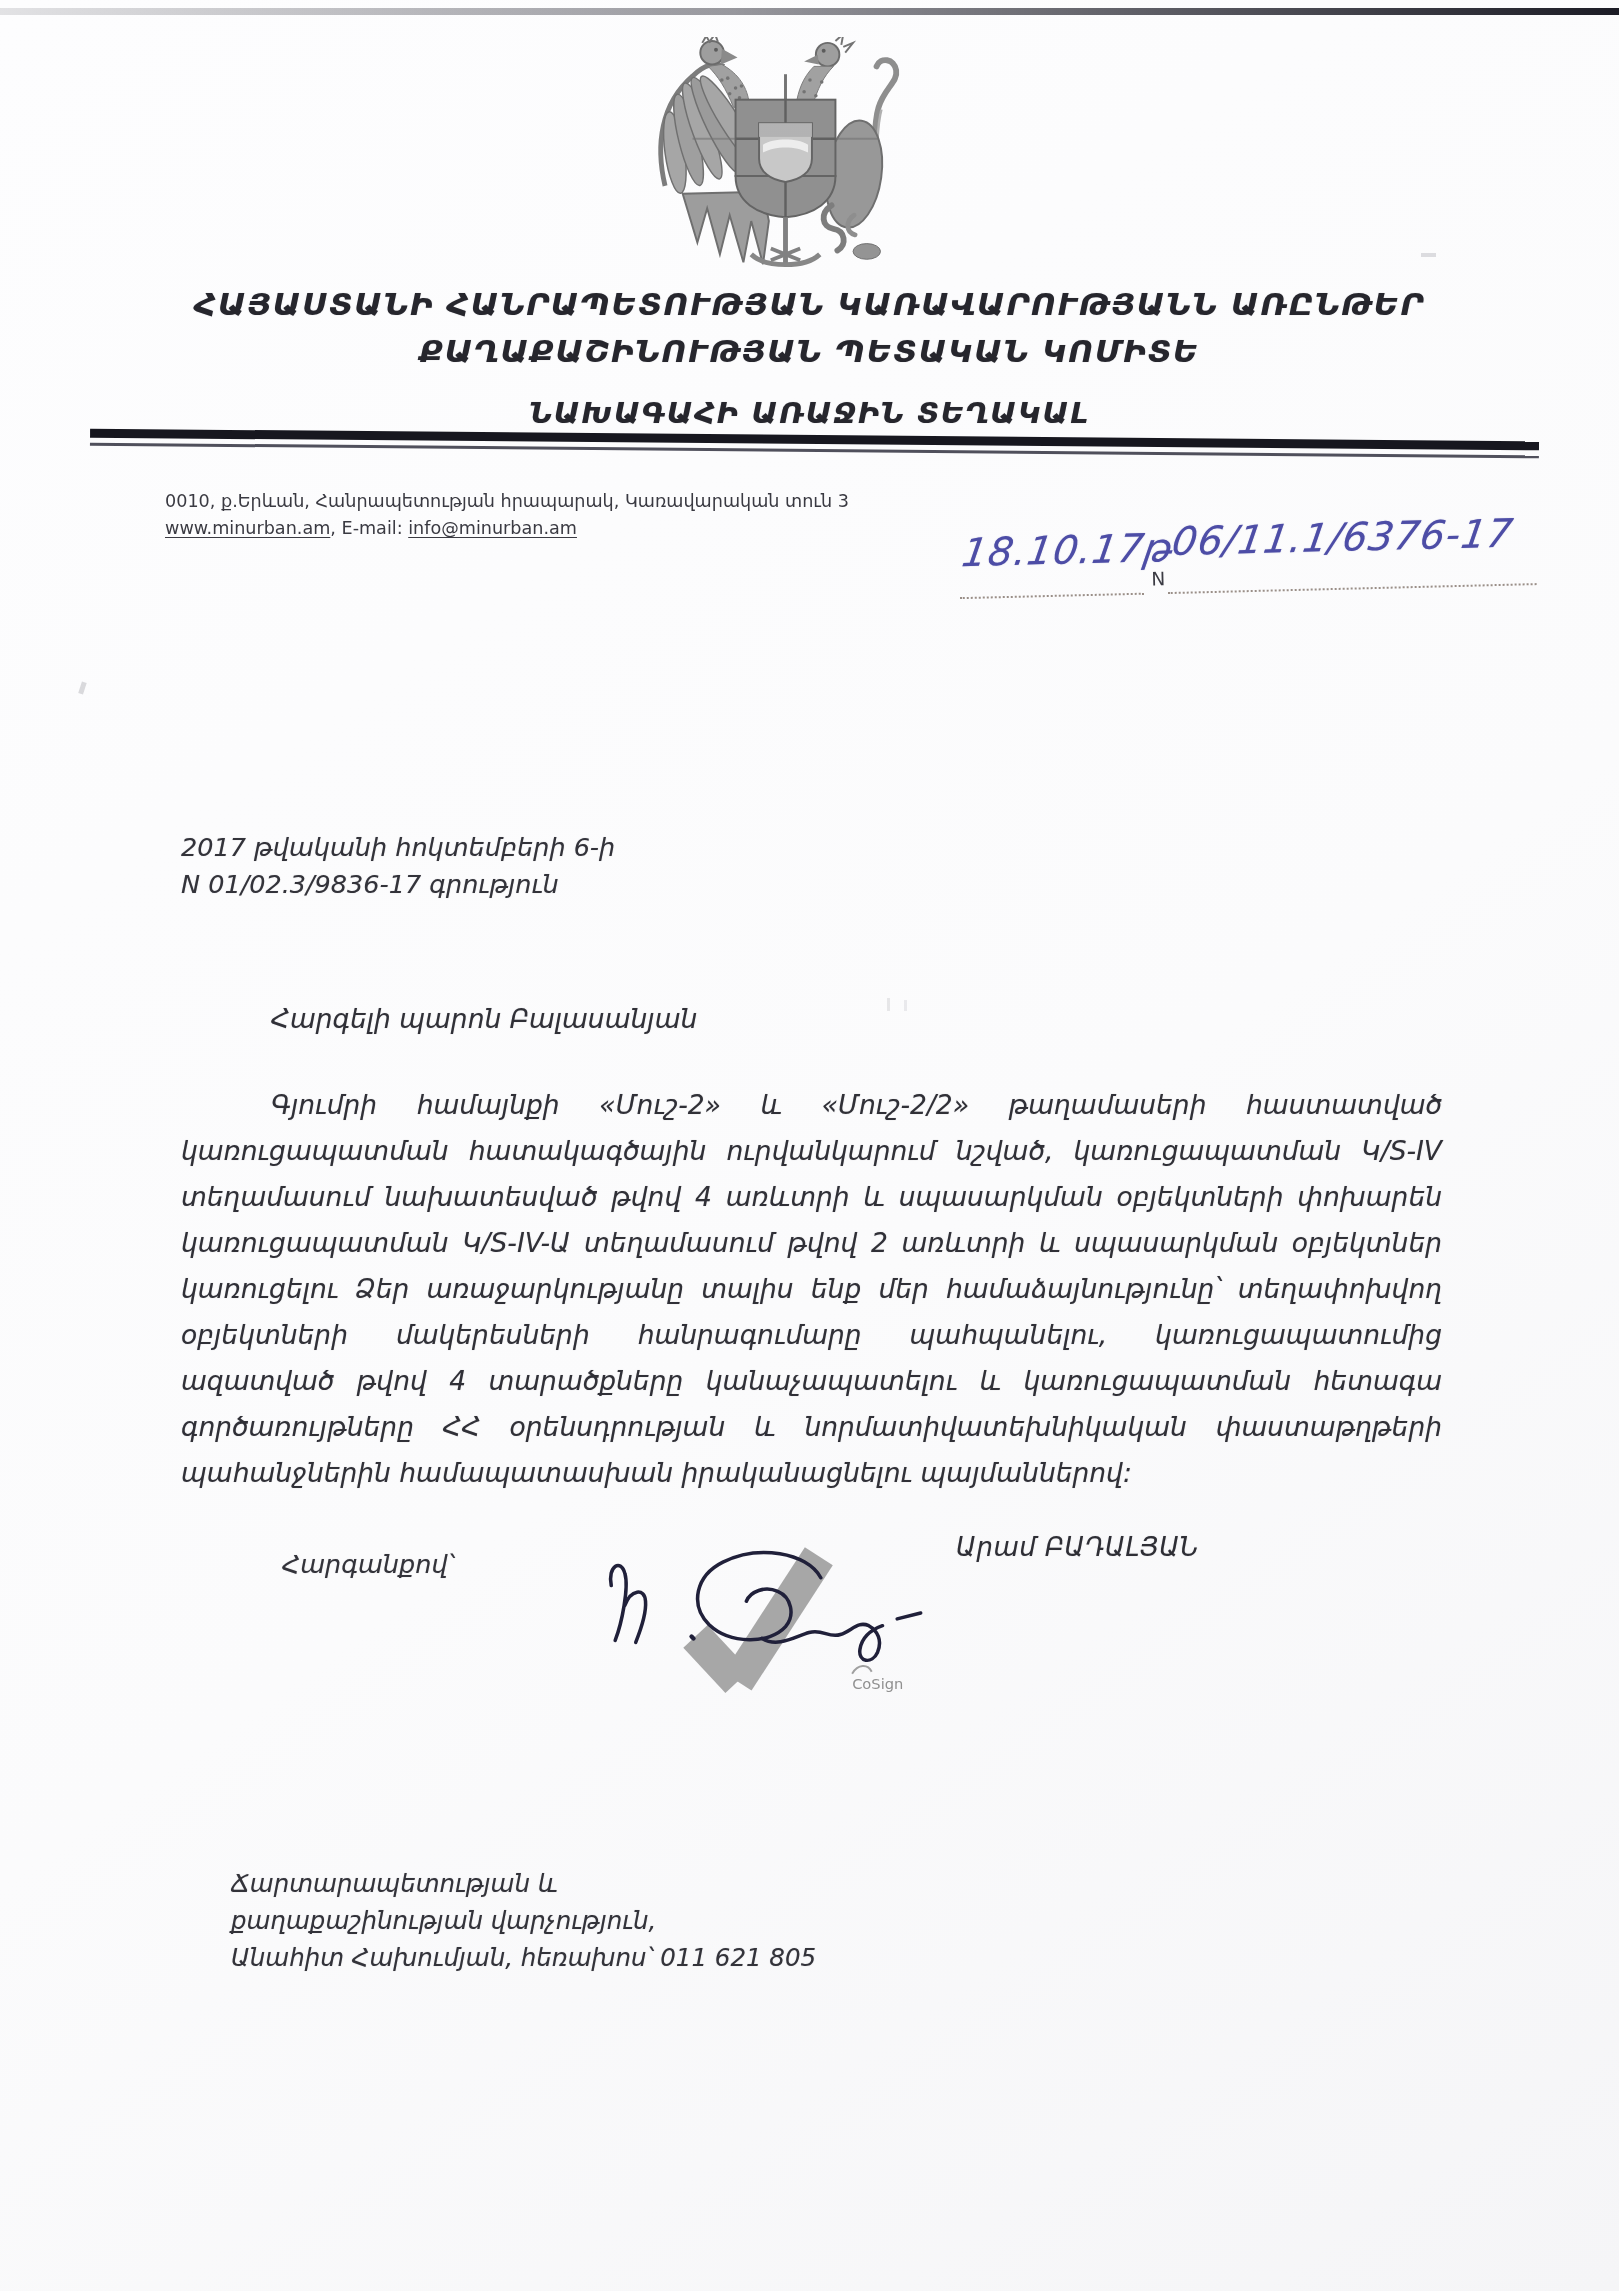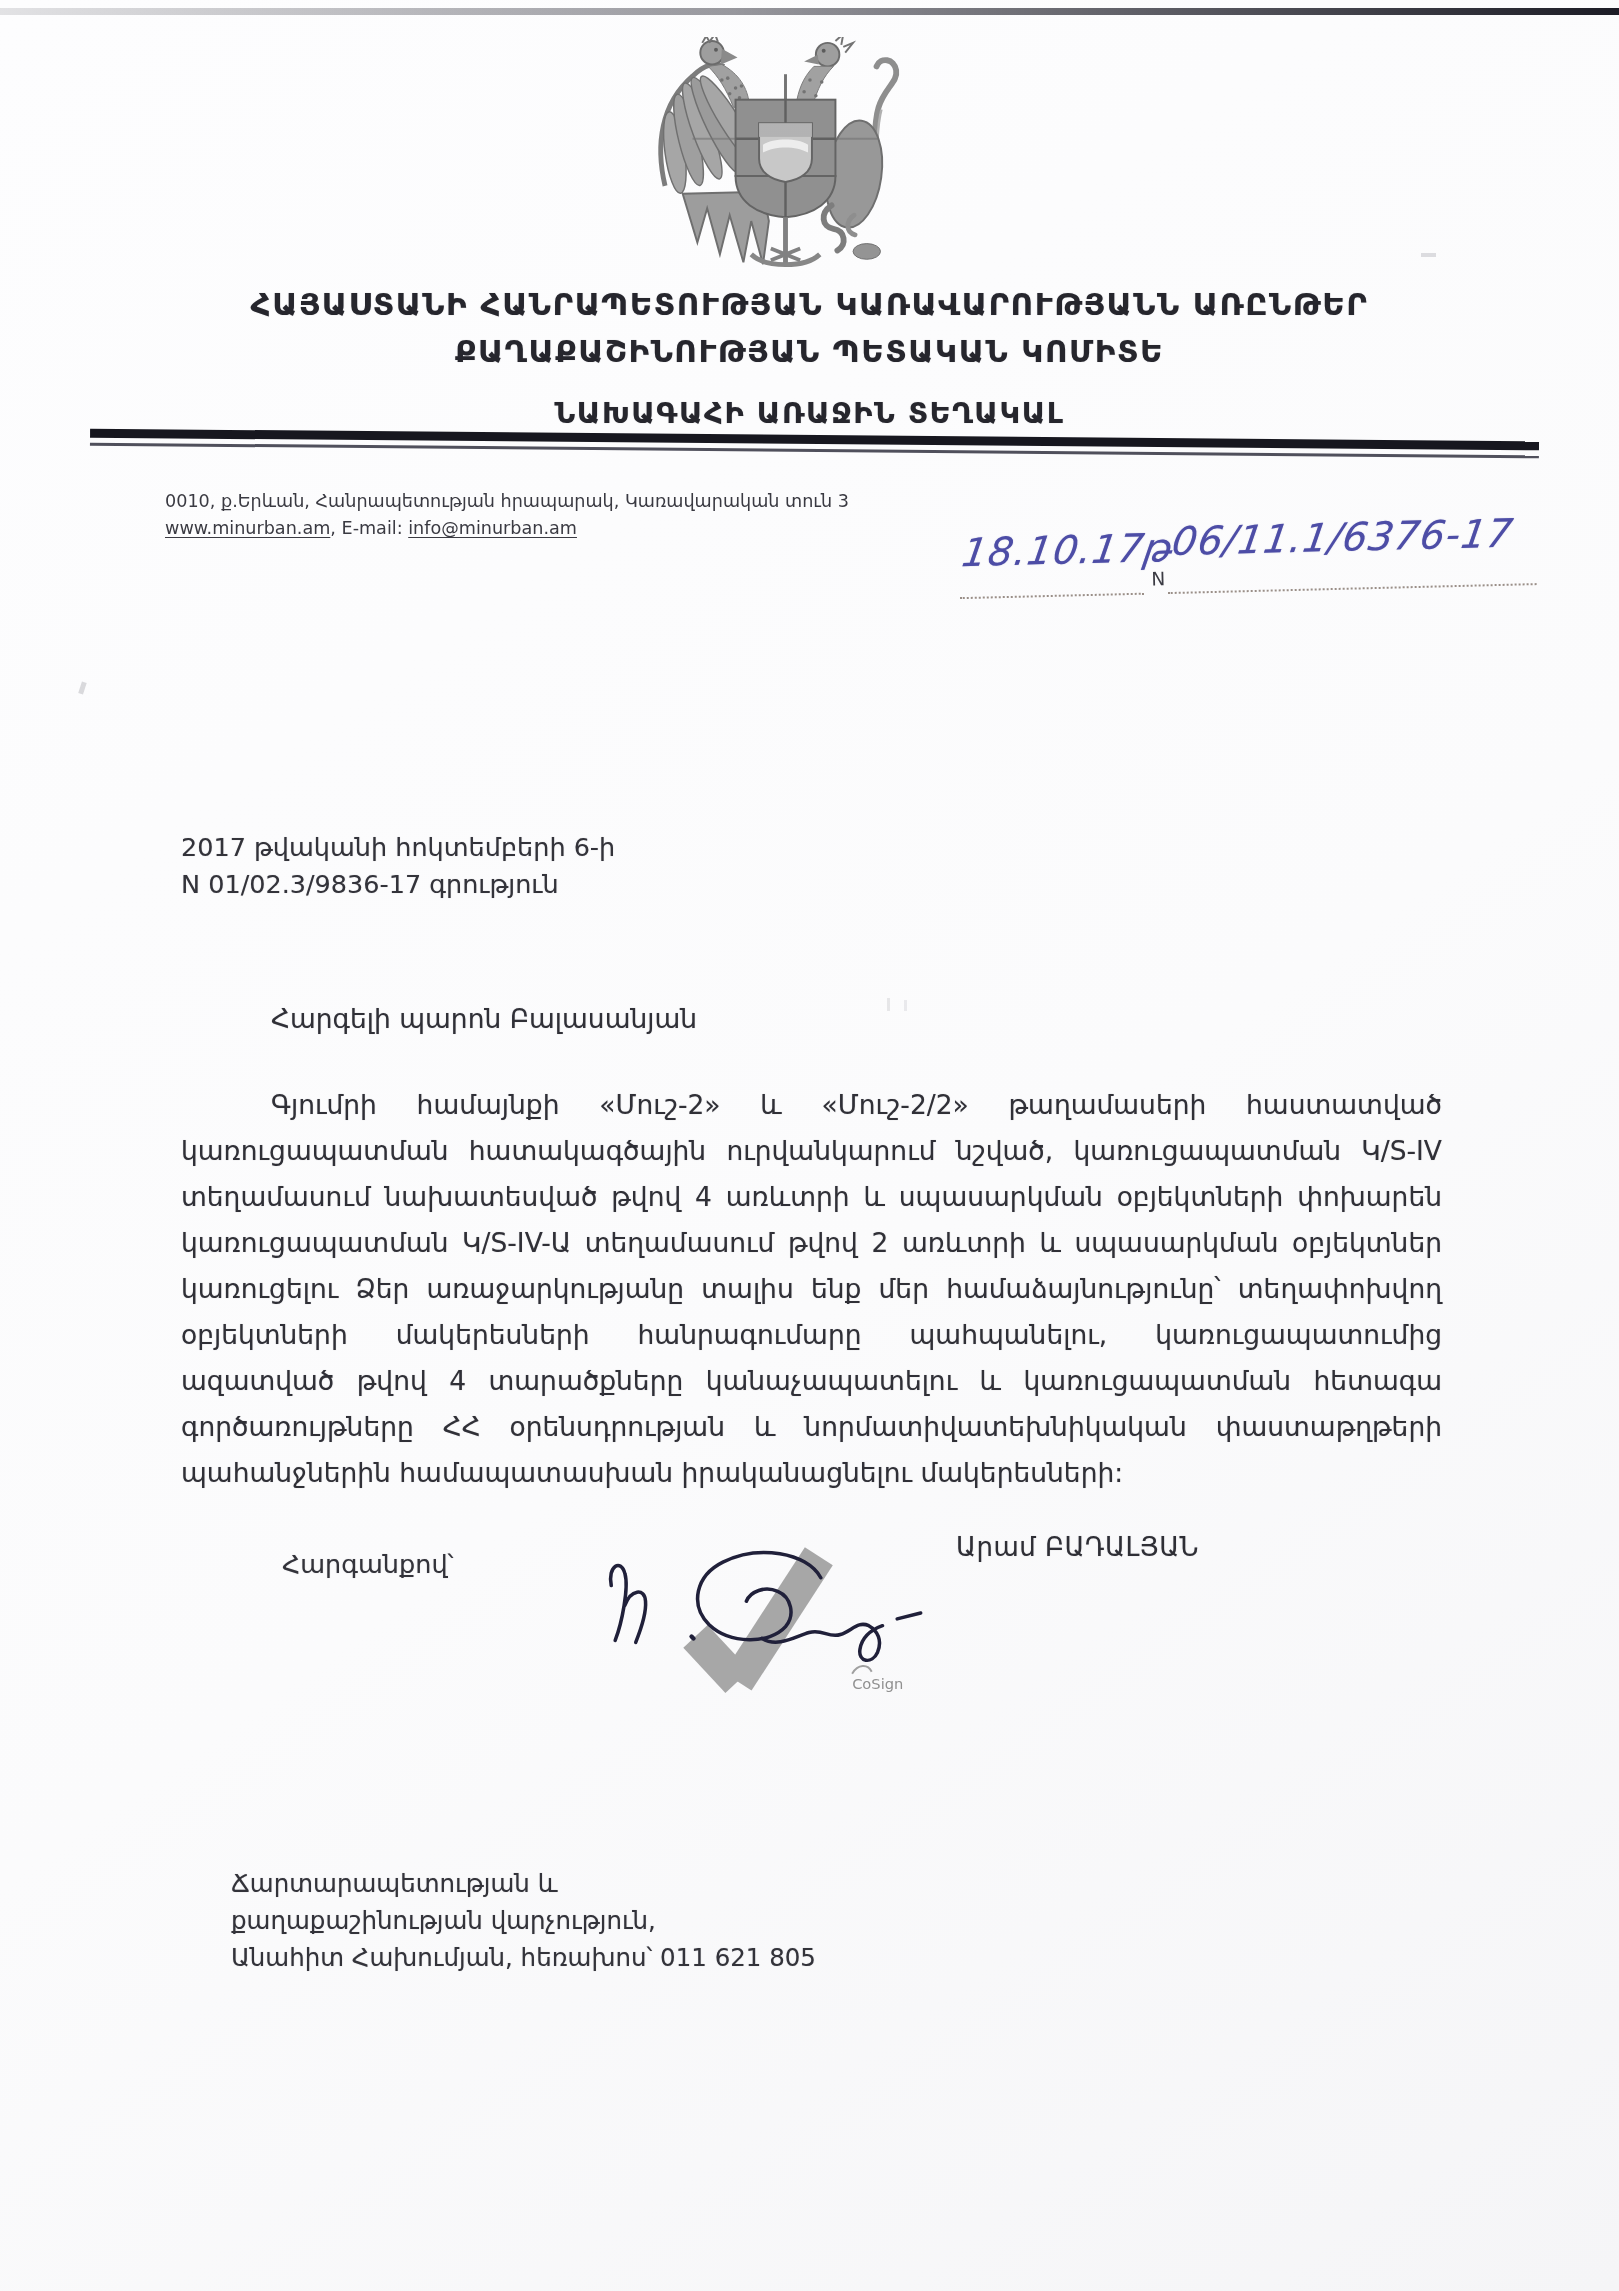--- a/index.html
+++ b/index.html
@@ -2,21 +2,21 @@
 <html><head>
 <meta charset="utf-8">
 <style>
   html,body{margin:0;padding:0;background:#e9e9ec;}
   .page{
     position:relative;width:1619px;height:2292px;margin:0 auto;
     background:linear-gradient(145deg,#fdfdfe 0%,#fbfbfc 55%,#f5f5f7 100%);
     font-family:"DejaVu Sans",sans-serif;color:#303037;overflow:hidden;
   }
   .abs{position:absolute;}
-  .soft{text-shadow:0 0 1px rgba(60,60,72,.35);}
+  .soft{text-shadow:0 0 1px rgba(60,60,72,.35);font-style:italic;}
   
   .scan-edge{left:0;top:7.8px;width:1619px;height:6.9px;
     background:linear-gradient(to right,rgba(30,30,42,.12),rgba(30,30,42,.45) 45%,rgba(16,16,26,.95));}
   
   .org-line{left:0;right:0;text-align:center;font-weight:bold;letter-spacing:1.5px;font-size:31px;color:#26262d;}
   .office-title{left:0;right:0;text-align:center;font-weight:bold;letter-spacing:1.5px;font-size:29px;color:#26262d;}
   .rule-wrap{left:90px;top:435px;width:1449px;transform:rotate(.5deg);}
   .rule-thick{height:8.8px;background:#17171f;}
   .rule-thin{margin-top:4.9px;height:2.9px;background:#50505c;}
   .addr{left:165px;top:488px;font-size:17.6px;line-height:27.4px;color:#3a3a42;}
@@ -149,21 +149,21 @@
   <div class="abs bodyblock soft">
     <div class="ind">Հարգելի պարոն Բալասանյան</div>
     <div class="jline ind">Գյումրի համայնքի «Մուշ-2» և «Մուշ-2/2»  թաղամասերի հաստատված</div>
     <div class="jline">կառուցապատման հատակագծային ուրվանկարում նշված, կառուցապատման Կ/S-IV</div>
     <div class="jline">տեղամասում նախատեսված թվով 4 առևտրի և սպասարկման օբյեկտների փոխարեն</div>
     <div class="jline">կառուցապատման Կ/S-IV-Ա տեղամասում թվով 2 առևտրի և սպասարկման օբյեկտներ</div>
     <div class="jline">կառուցելու Ձեր առաջարկությանը տալիս ենք մեր համաձայնությունը՝ տեղափոխվող</div>
     <div class="jline">օբյեկտների մակերեսների հանրագումարը պահպանելու, կառուցապատումից</div>
     <div class="jline">ազատված թվով 4 տարածքները կանաչապատելու և կառուցապատման հետագա</div>
     <div class="jline">գործառույթները ՀՀ օրենսդրության և նորմատիվատեխնիկական փաստաթղթերի</div>
-    <div class="jlast">պահանջներին համապատասխան իրականացնելու մակերեսների:</div>
+    <div class="jlast">պահանջներին համապատասխան իրականացնելու պայմաններով:</div>
   </div>
 
   <div class="abs closing soft">Հարգանքով՝</div>
 
   <svg class="abs sig-svg" style="left:529px;top:1509px;" width="470" height="206" viewBox="0 0 480 210">
     <g stroke="#9e9e9e" stroke-width="34" opacity=".9">
       <line x1="296" y1="48" x2="213" y2="176"></line>
       <line x1="170" y1="130" x2="213" y2="176"></line>
     </g>
     <g fill="none" stroke="#20203a" stroke-width="3.6" stroke-linecap="round" stroke-linejoin="round">

